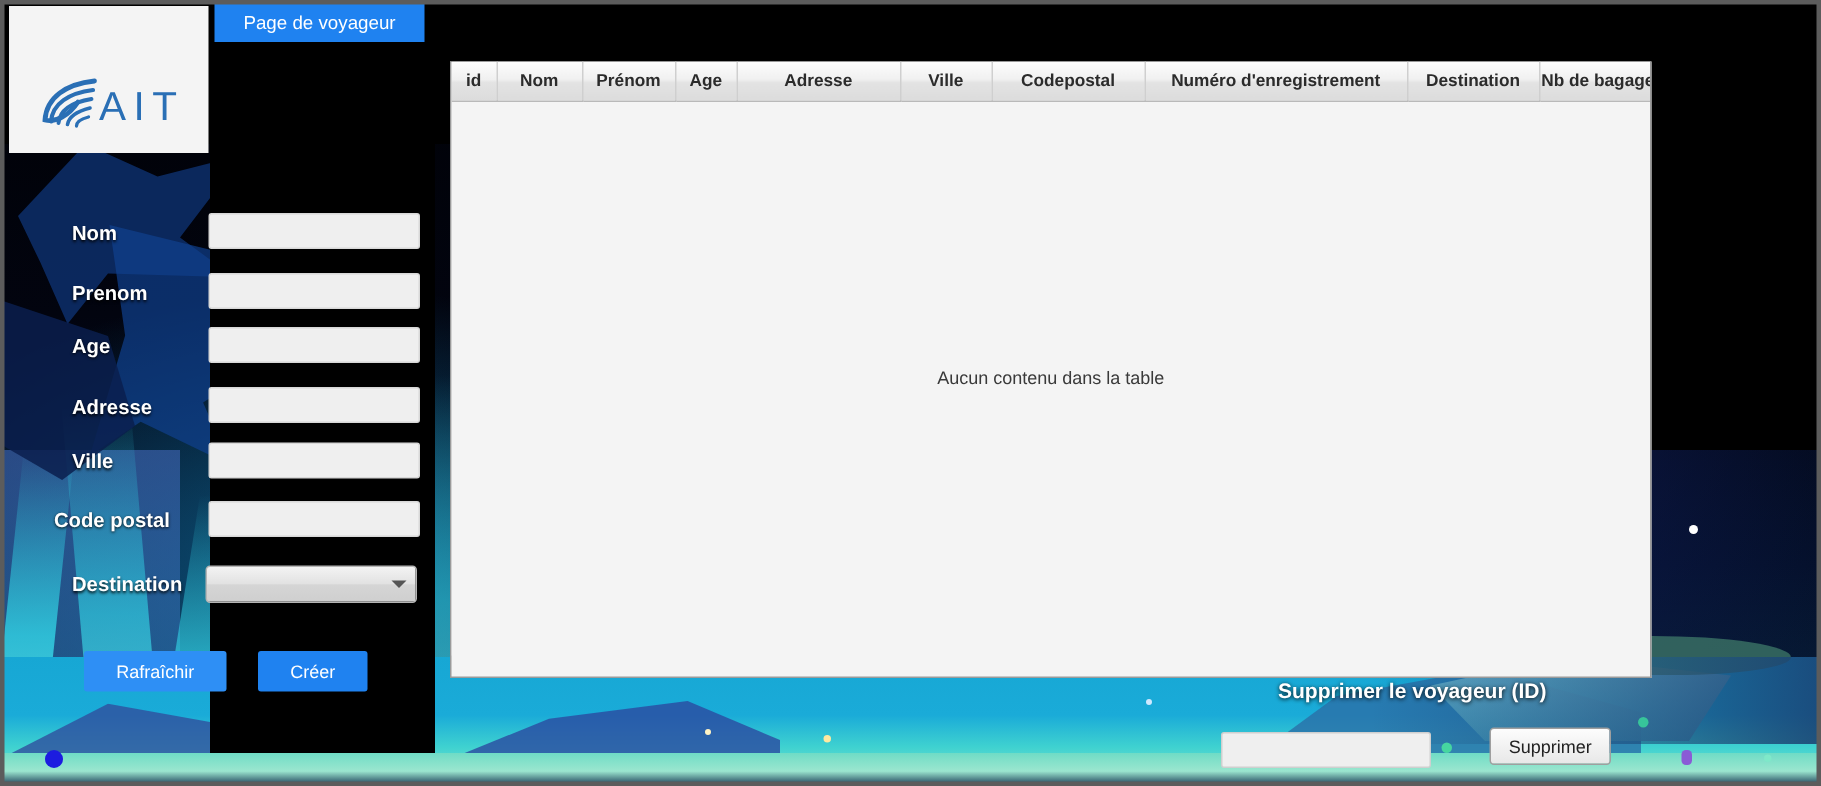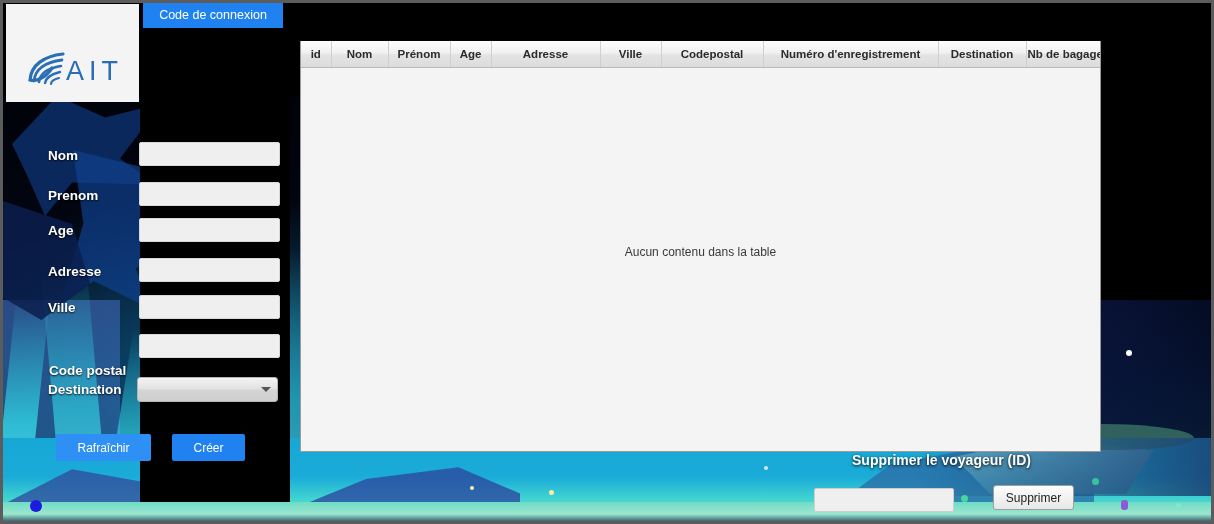--- a/index.html
+++ b/index.html
@@ -253,40 +253,40 @@
             <path d="M39 17 C 27 19, 18 24, 17 33" stroke-width="2.6"></path>
             <path d="M38 23 C 30 25, 24 28, 23 34" stroke-width="2.4"></path>
             <path d="M37 29 C 33 30, 29 32, 29 35" stroke-width="2.2"></path>
           </g>
         </svg>
       </span>
       <span class="logo-text">AIT</span>
     </div>
   </div>
 
-  <div class="btn-connexion">Code de connexion</div>
+  <div class="btn-connexion">Page de voyageur</div>
 
   <div class="form">
 
     <span class="field-label" style="left:48px; top:148px;">Nom</span>
     <input class="field-input" style="left: 139px; top: 142px;" type="text" value="">
 
     <span class="field-label" style="left:48px; top:188px;">Prenom</span>
     <input class="field-input" style="left: 139px; top: 182px;" type="text" value="">
 
     <span class="field-label" style="left:48px; top:223px;">Age</span>
     <input class="field-input" style="left: 139px; top: 218px;" type="text" value="">
 
     <span class="field-label" style="left:48px; top:264px;">Adresse</span>
     <input class="field-input" style="left: 139px; top: 258px;" type="text" value="">
 
     <span class="field-label" style="left:48px; top:300px;">Ville</span>
     <input class="field-input" style="left: 139px; top: 295px;" type="text" value="">
 
-    <span class="field-label" style="left:49px; top:339px;margin-top:24px;">Code postal</span>
+    <span class="field-label" style="left:36px; top:339px;">Code postal</span>
     <input class="field-input" style="left: 139px; top: 334px;" type="text" value="">
 
     <span class="field-label" style="left:48px; top:382px;">Destination</span>
     <div class="field-select">
       <span></span>
       <span class="select-caret"></span>
     </div>
 
     <div class="btn-action btn-refresh">Rafraîchir</div>
     <div class="btn-action btn-create">Créer</div>

